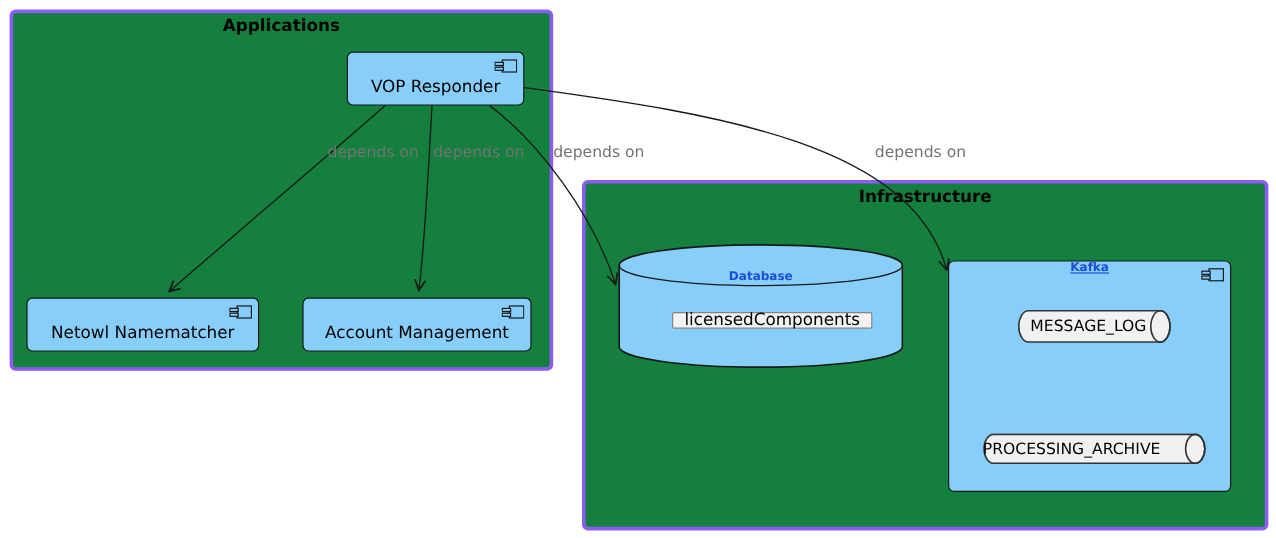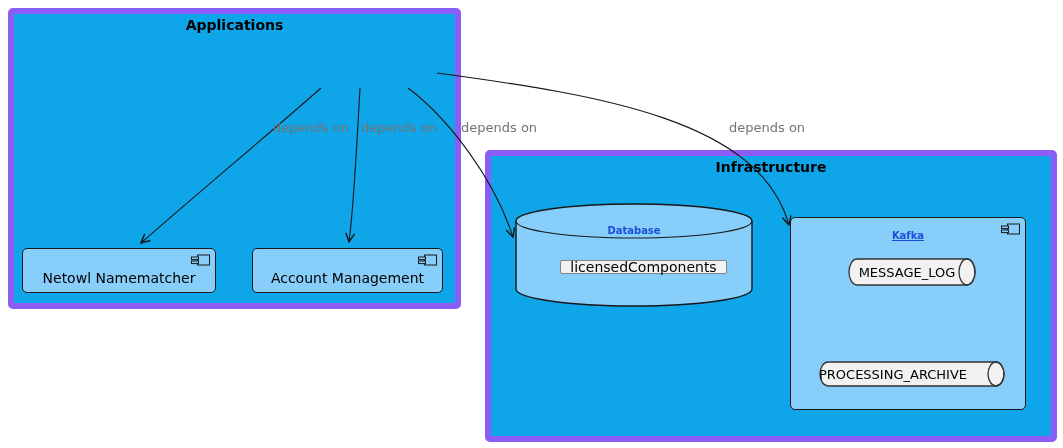--- a/index.html
+++ b/index.html
@@ -11,22 +11,22 @@
   #canvas {
     position: relative;
     width: 1063px;
     height: 448px;
     background: #ffffff;
     overflow: hidden;
   }
   
   .package {
     position: absolute;
-    background: #0ea5e9;
-    border: 6px solid #8b5cf6;
+    background: #15803d;
+    border: 3px solid #8b5cf6;
     border-radius: 5px;
     z-index: 1;
   }
   .pkg-title {
     position: absolute;
     top: 3px;
     left: 0;
     width: 100%;
     text-align: center;
     font-weight: bold;
@@ -64,21 +64,21 @@
   #comp-kafka   { left: 790px; top: 217px; width: 236px; height: 193px; }
   .node-title {
     position: absolute;
     left: 0;
     width: 100%;
     text-align: center;
     font-weight: bold;
     font-size: 10px;
     color: #1d4ed8;
   }
-  #kafka-title { top: 12px; text-decoration: underline; }
+  #kafka-title { top: 0; text-decoration: underline; }
 
   
   #db-shape { position: absolute; left: 515px; top: 203px; z-index: 2; }
   #db-title { left: 515px; top: 225px; width: 238px; z-index: 3; }
   #db-artifact {
     position: absolute;
     left: 560px; top: 260px; width: 167px; height: 14px;
     background: #F2F2F2;
     border: 1px solid #848484;
     border-radius: 2px;
@@ -131,20 +131,28 @@
 <div id="canvas">
 
   <div class="package" id="pkg-applications">
     <div class="pkg-title">Applications</div>
   </div>
 
   <div class="package" id="pkg-infrastructure">
     <div class="pkg-title">Infrastructure</div>
   </div>
 
+  <div class="component" id="comp-vop">
+    <svg class="comp-icon" width="19" height="13" viewBox="0 0 19 13">
+      <rect x="6.5" y="1" width="12" height="10" fill="#87CEFA" stroke="#181818" stroke-width="1"></rect>
+      <rect x="0.5" y="3" width="7" height="2.6" fill="#87CEFA" stroke="#181818" stroke-width="1"></rect>
+      <rect x="0.5" y="7" width="7" height="2.6" fill="#87CEFA" stroke="#181818" stroke-width="1"></rect>
+    </svg>
+    <span class="comp-label">VOP Responder</span>
+  </div>
 
   <div class="component" id="comp-account">
     <svg class="comp-icon" width="19" height="13" viewBox="0 0 19 13">
       <rect x="6.5" y="1" width="12" height="10" fill="#87CEFA" stroke="#181818" stroke-width="1"></rect>
       <rect x="0.5" y="3" width="7" height="2.6" fill="#87CEFA" stroke="#181818" stroke-width="1"></rect>
       <rect x="0.5" y="7" width="7" height="2.6" fill="#87CEFA" stroke="#181818" stroke-width="1"></rect>
     </svg>
     <span class="comp-label">Account Management</span>
   </div>
 

